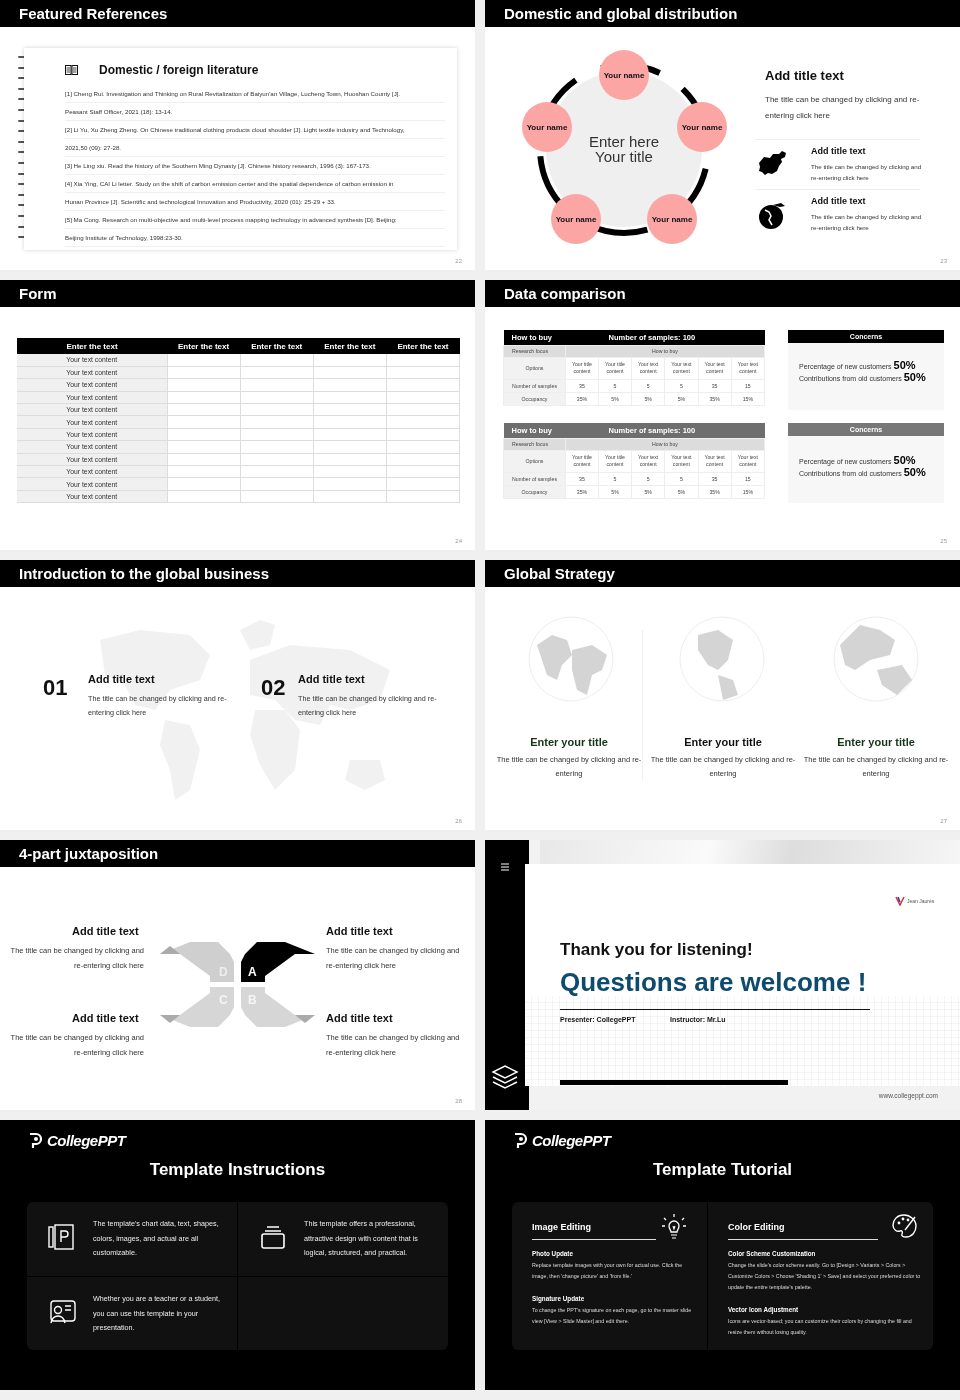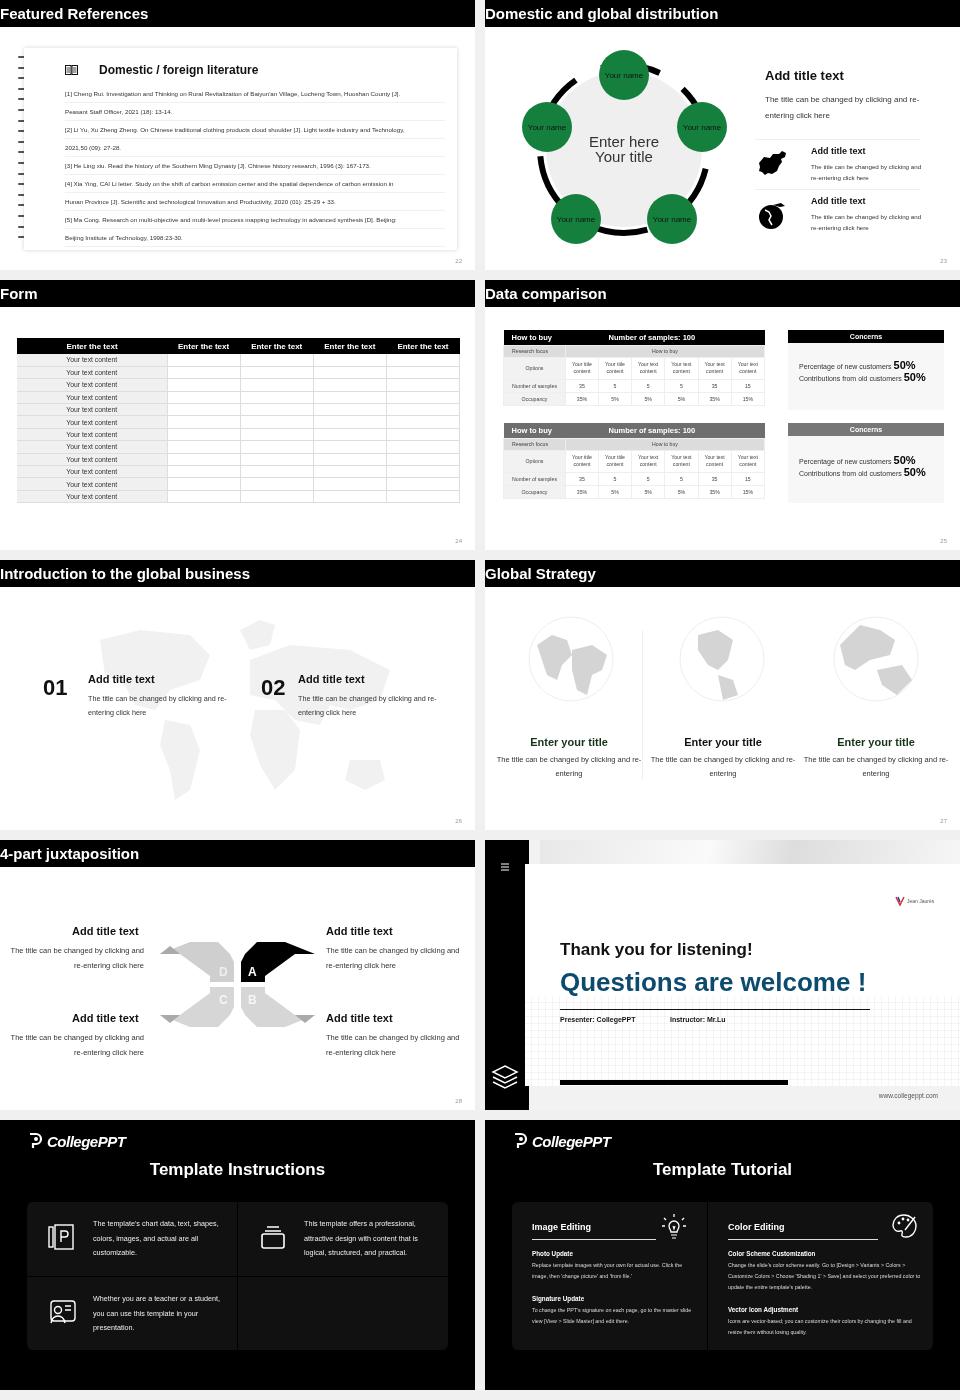--- a/index.html
+++ b/index.html
@@ -3,35 +3,35 @@
 <meta charset="utf-8">
 <style>
 *{box-sizing:border-box;margin:0;padding:0}
 html,body{width:960px;height:1400px;background:#f0f0f0;overflow:hidden;font-family:"Liberation Sans",sans-serif;color:#111}
 .slide{position:absolute;width:475px;height:270px;background:#fff;overflow:hidden}
 .s22{left:0;top:0}.s23{left:485px;top:0}
 .s24{left:0;top:280px}.s25{left:485px;top:280px}
 .s26{left:0;top:560px}.s27{left:485px;top:560px}
 .s28{left:0;top:840px}.s29{left:485px;top:840px}
 .s30{left:0;top:1120px;height:270px;background:#000}.s31{left:485px;top:1120px;height:270px;background:#000}
-.hdr{position:absolute;left:0;top:0;width:475px;height:27px;background:#000;color:#fff;font-weight:bold;font-size:15px;line-height:27px;}
+.hdr{position:absolute;left:0;top:0;width:475px;height:27px;background:#000;color:#fff;font-weight:bold;font-size:15px;line-height:27px;padding-left:19px}
 .pgn{position:absolute;right:13px;bottom:6px;font-size:6px;color:#999}
 
 .refcard{position:absolute;left:24px;top:48px;width:433px;height:202px;background:#fff;box-shadow:0 0 4px rgba(0,0,0,.18)}
 .rings{position:absolute;left:18px;top:52px;width:18px}
 .ring{height:10.6px;position:relative}
 .ring::before{content:"";position:absolute;left:0;top:4px;width:16px;height:2px;background:#555;border-radius:1px}
 .ring::after{content:"";position:absolute;left:13px;top:2px;width:2px;height:5px;background:#333}
 .reftitle{position:absolute;left:65px;top:63px;font-size:12px;font-weight:bold;display:flex;align-items:center;gap:21px}
 .reflist{position:absolute;left:65px;top:85px;width:380px}
 .refline{font-size:6.2px;line-height:17px;color:#333;border-bottom:1px solid #f0f0f0;white-space:nowrap;overflow:hidden}
 
 .ringwrap{position:absolute;left:52px;top:62px;width:174px;height:174px}
 .center-text{position:absolute;left:0;top:72px;width:174px;text-align:center;font-size:15px;color:#333;line-height:15px}
-.node{position:absolute;width:50px;height:50px;border-radius:50%;background:#15803d;text-align:center;font-size:8px;font-weight:normal;line-height:9px;display:flex;align-items:center;justify-content:center}
+.node{position:absolute;width:50px;height:50px;border-radius:50%;background:#fca5a5;text-align:center;font-size:8px;font-weight:bold;line-height:9px;display:flex;align-items:center;justify-content:center}
 .d-title{position:absolute;left:280px;top:68px;font-size:13px;font-weight:bold}
 .d-desc{position:absolute;left:280px;top:92px;font-size:8px;color:#333;line-height:16px;width:160px}
 .d-item{position:absolute;left:270px;width:165px;border-top:1px solid #eee;height:50px}
 .d-item .ico{position:absolute;left:0;top:7px;width:36px;height:36px}
 .d-item .t{position:absolute;left:56px;top:6px;font-size:9px;font-weight:bold}
 .d-item .s{position:absolute;left:56px;top:21px;font-size:6.2px;line-height:11px;color:#333;width:115px}
 
 .ftable{position:absolute;left:17px;top:58px;width:443px;border-collapse:collapse}
 .ftable th{background:#000;color:#fff;font-size:8px;height:16px;font-weight:bold;border:none}
 .ftable td{font-size:6.8px;height:12.4px;border-bottom:1px solid #ddd;border-right:1px solid #ddd;color:#333;text-align:center}
@@ -70,21 +70,21 @@
 .s29 .mesh{position:absolute;left:0;bottom:0;width:435px;height:90px;background:repeating-linear-gradient(90deg,transparent 0 6px,rgba(0,0,0,.04) 6px 7px),repeating-linear-gradient(0deg,transparent 0 6px,rgba(0,0,0,.04) 6px 7px)}
 .ty1{position:absolute;left:75px;top:100px;font-size:17px;font-weight:bold;color:#111}
 .ty2{position:absolute;left:75px;top:127px;font-size:26px;font-weight:bold;color:#0c4a6e}
 .tyline{position:absolute;left:75px;top:169px;width:310px;height:1px;background:#111}
 .pres{position:absolute;left:75px;top:176px;font-size:7px;font-weight:bold}
 .instr{position:absolute;left:185px;top:176px;font-size:7px;font-weight:bold}
 .tybar{position:absolute;left:75px;top:240px;width:228px;height:5px;background:#000}
 .site{position:absolute;right:22px;top:252px;font-size:6.5px;color:#555}
 .logo-sm{position:absolute;left:410px;top:56px;font-size:5px;color:#555;display:flex;align-items:center;gap:2px}
 
-.brand{position:absolute;left:27px;top:12px;color:#fff;font-size:15px;font-style:italic;font-weight:bold;display:flex;align-items:center;gap:4px;letter-spacing:-.5px}
+.brand{position:absolute;left:27px;top:12px;color:#fff;font-size:15px;font-style:italic;font-weight:bold;display:flex;align-items:flex-start;gap:4px;letter-spacing:-.5px}
 .dtitle{position:absolute;left:0;top:40px;width:475px;text-align:center;color:#fff;font-size:17px;font-weight:bold}
 .dpanel{position:absolute;left:27px;top:82px;width:421px;height:148px;background:#111;border-radius:6px}
 .ins-cell{position:absolute;width:210px;height:73px}
 .ins-cell .ico{position:absolute;left:20px;top:20px;width:30px;height:30px}
 .ins-cell .txt{position:absolute;left:66px;top:15px;width:135px;font-size:7.2px;line-height:14.5px;color:#eee}
 .tut-col{position:absolute;top:0;height:148px}
 .tut-col h4{position:absolute;left:20px;top:20px;font-size:9px;color:#fff;font-weight:bold}
 .tut-col .uline{position:absolute;left:20px;top:37px;height:1px;background:#ddd}
 .tut-col .ico{position:absolute;top:10px;width:28px;height:28px}
 .tut-col .sh{position:absolute;left:20px;font-size:6.3px;font-weight:bold;color:#fff}

